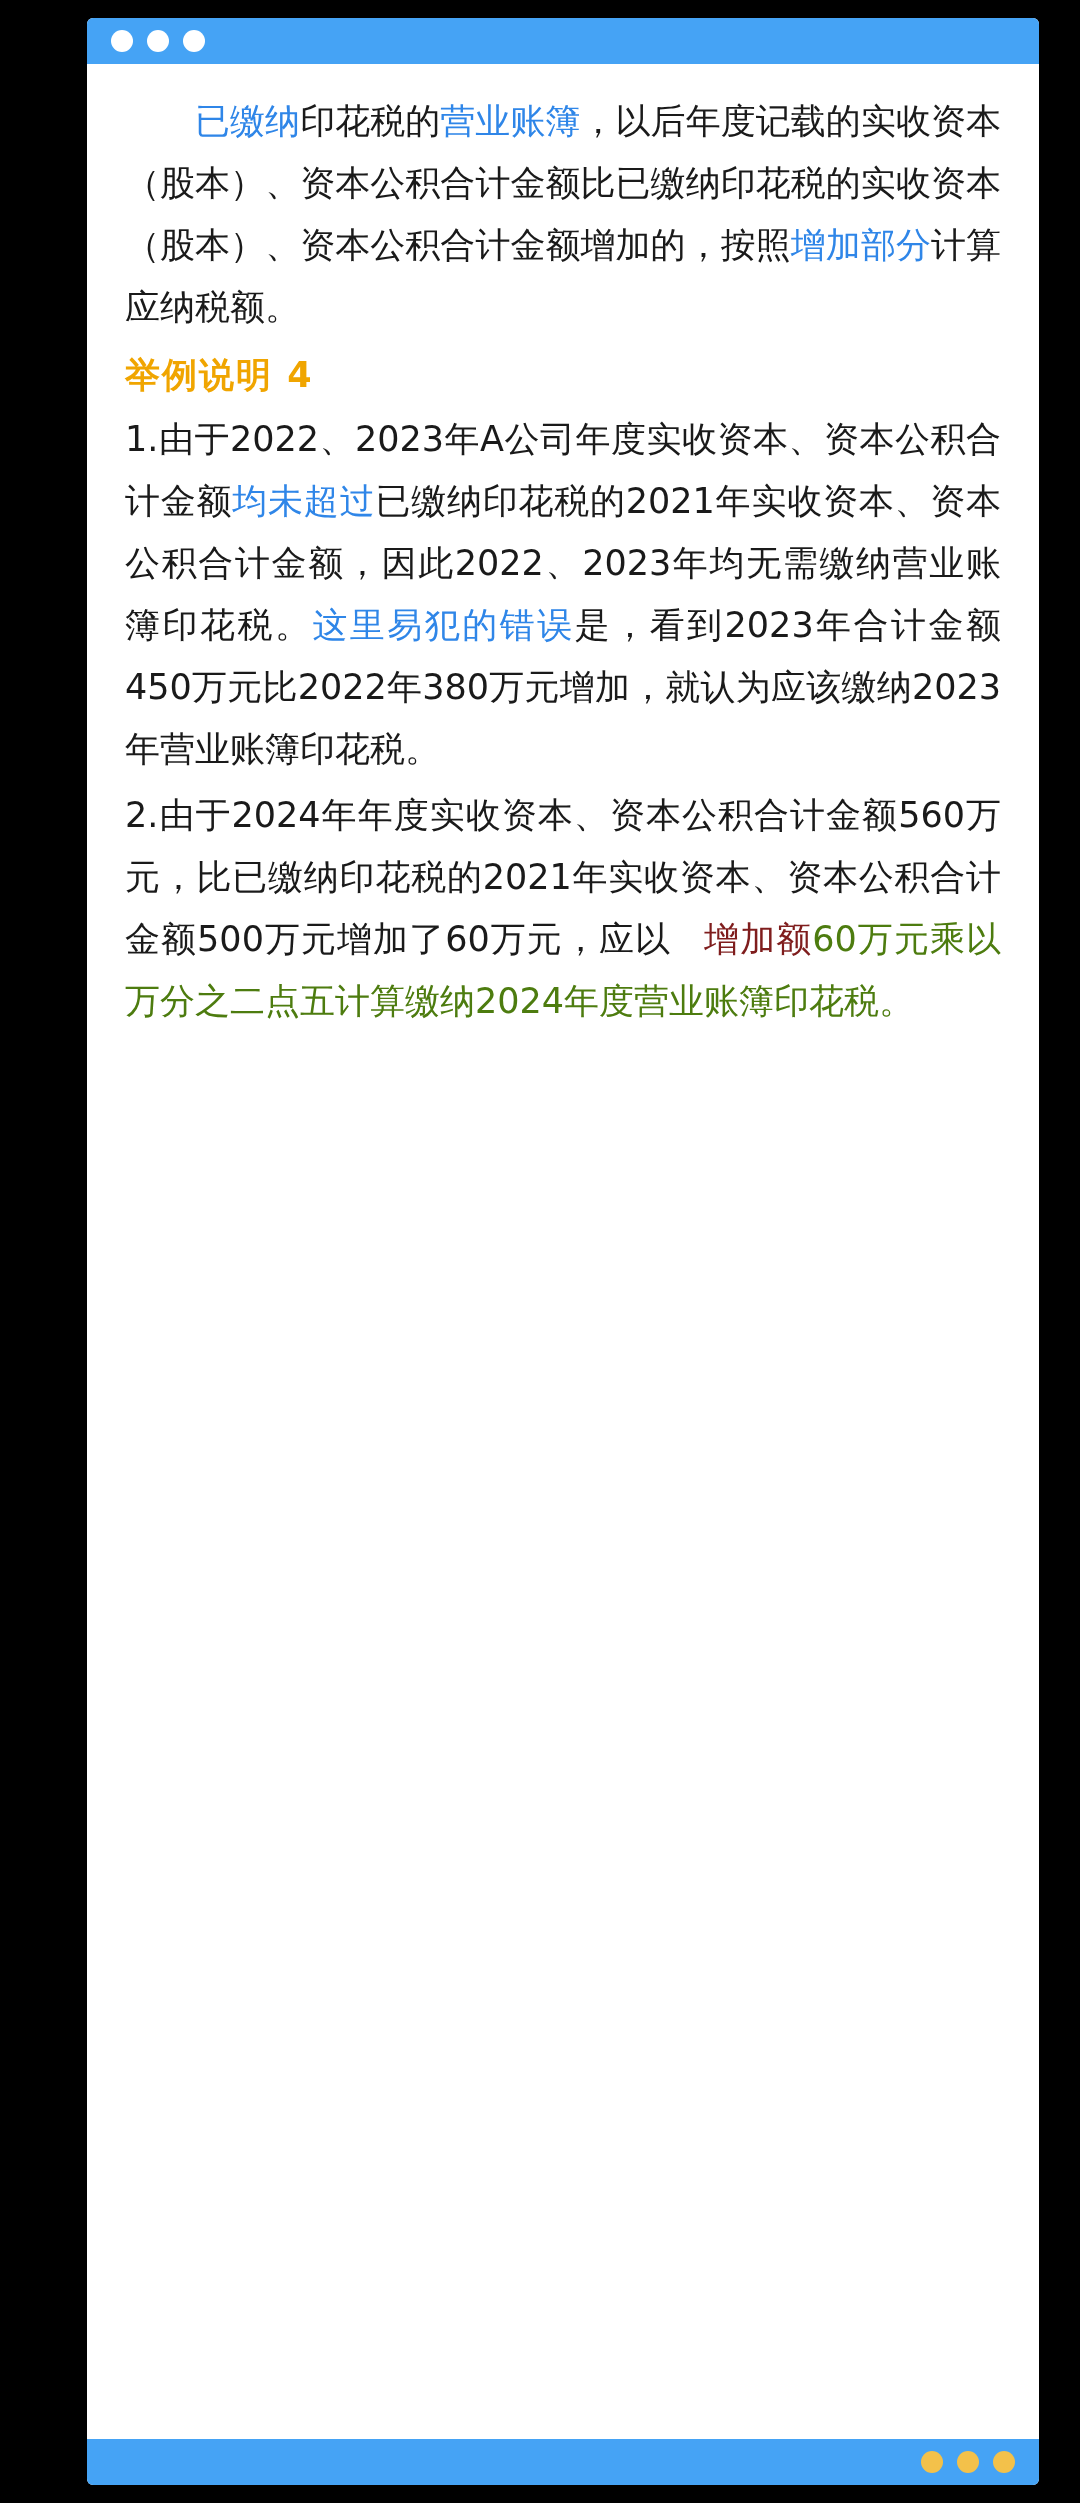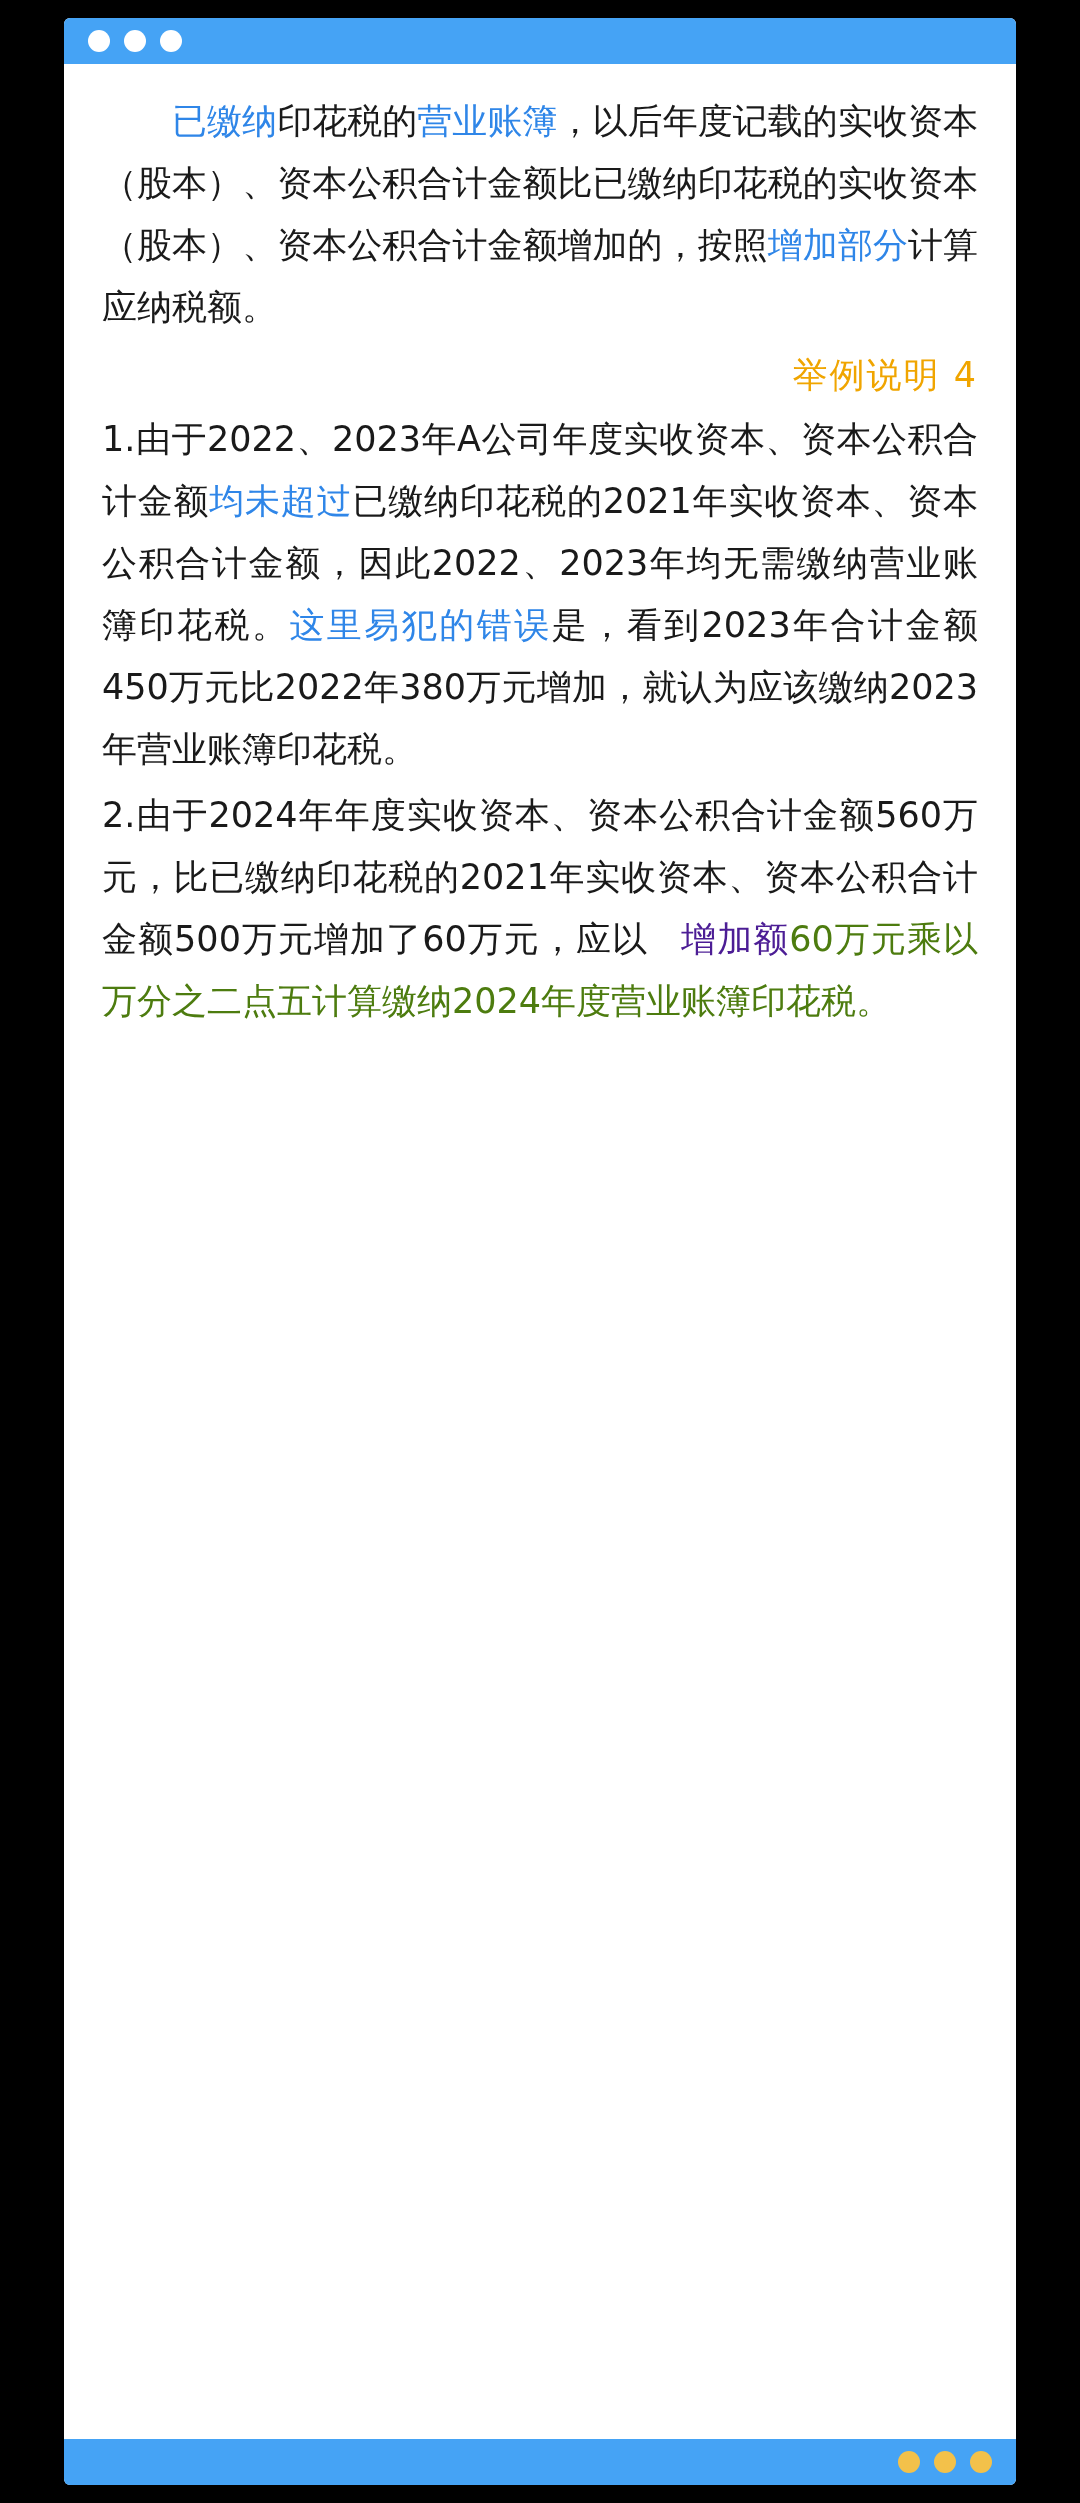--- a/index.html
+++ b/index.html
@@ -11,21 +11,21 @@
     width: 1080px;
     height: 2503px;
     font-family: "DejaVu Sans", "Liberation Sans", sans-serif;
   }
   .page {
     position: relative;
     width: 1080px;
     height: 2503px;
     background: #000000;
     box-sizing: border-box;
-    padding: 18px 64px 18px 64px;
+    padding: 18px 64px 18px 87px;
   }
   .card {
     position: relative;
     width: 952px;
     height: 2467px;
     background: #ffffff;
     border-radius: 6px;
     overflow: hidden;
     display: flex;
     flex-direction: column;
@@ -83,22 +83,21 @@
     text-justify: inter-ideograph;
     letter-spacing: 0px;
     font-weight: 500;
   }
   p.indent { text-indent: 70px; }
   .heading {
     margin: 6px 0 2px 0;
     font-size: 35px;
     line-height: 62px;
     color: #f0a500;
-    font-weight: 400;
-    text-align: right;
+    font-weight: 700;
   }
   .spaced { letter-spacing: 2px; }
 </style>
 </head>
 <body>
 
 <div class="page">
   <div class="card">
 
     <div class="titlebar">
@@ -106,21 +105,21 @@
         <span class="dot red"></span>
         <span class="dot yellow"></span>
         <span class="dot green"></span>
       </div>
     </div>
 
     <div class="content">
       <p class="para indent" id="p1"><span style="color: rgb(47, 134, 232);">已缴纳</span><span style="color: rgb(26, 26, 26);">印花税的</span><span style="color: rgb(47, 134, 232);">营业账簿</span><span style="color: rgb(26, 26, 26);">，以后年度记载的实收资本（股本）、资本公积合计金额比已缴纳印花税的实收资本（股本）、资本公积合计金额增加的，按照</span><span style="color: rgb(47, 134, 232);">增加部分</span><span style="color: rgb(26, 26, 26);">计算应纳税额。</span></p>
       <p class="heading spaced" id="heading1" style="color: rgb(240, 165, 0);">举例说明 4</p>
       <p class="para" id="p3"><span style="color: rgb(26, 26, 26);">1.由于2022、2023年A公司年度实收资本、资本公积合计金额</span><span style="color: rgb(47, 134, 232);">均未超过</span><span style="color: rgb(26, 26, 26);">已缴纳印花税的2021年实收资本、资本公积合计金额，因此2022、2023年均无需缴纳营业账簿印花税。</span><span style="color: rgb(47, 134, 232);">这里易犯的错误</span><span style="color: rgb(26, 26, 26);">是，看到2023年合计金额450万元比2022年380万元增加，就认为应该缴纳2023年营业账簿印花税。</span></p>
-      <p class="para" id="p4"><span style="color: rgb(26, 26, 26);">2.由于2024年年度实收资本、资本公积合计金额560万元，比已缴纳印花税的2021年实收资本、资本公积合计金额500万元增加了60万元，应以</span><span style="color: #4c1d95; margin-left: 33px;">增加额</span><span style="color: #4d7c0f;">60万元乘以万分之二点五计算缴纳2024年度营业账簿印花税。</span></p>
+      <p class="para" id="p4"><span style="color: rgb(26, 26, 26);">2.由于2024年年度实收资本、资本公积合计金额560万元，比已缴纳印花税的2021年实收资本、资本公积合计金额500万元增加了60万元，应以</span><span style="color: #7f1d1d; margin-left: 33px;">增加额</span><span style="color: #4d7c0f;">60万元乘以万分之二点五计算缴纳2024年度营业账簿印花税。</span></p>
     </div>
 
     <div class="bottombar">
       <div class="dots">
         <span class="dot d1"></span>
         <span class="dot d2"></span>
         <span class="dot d3"></span>
       </div>
     </div>
 

